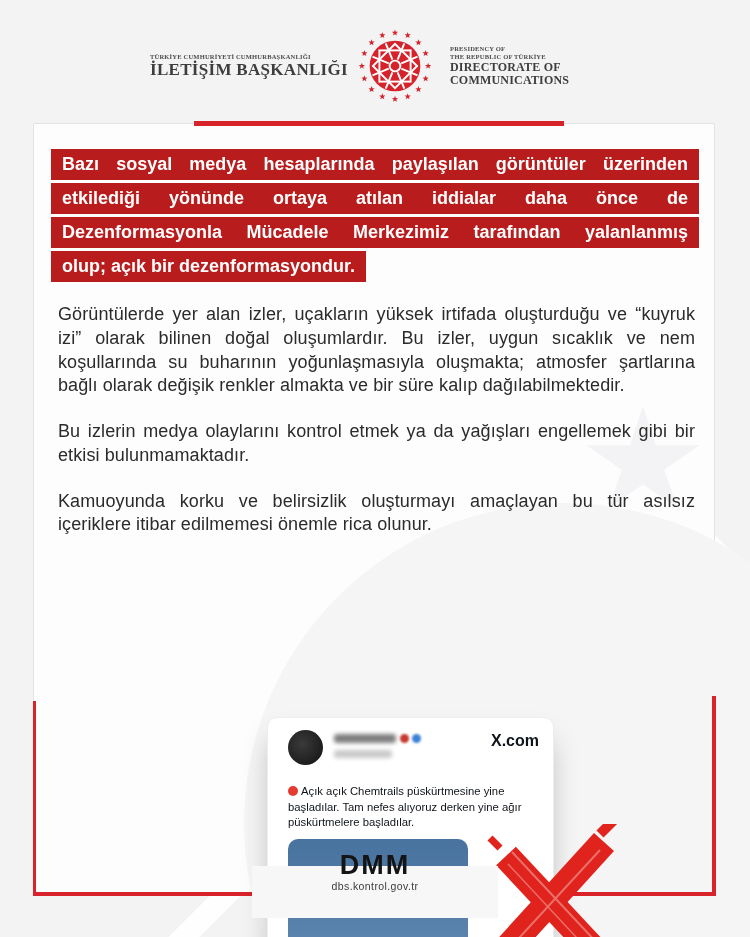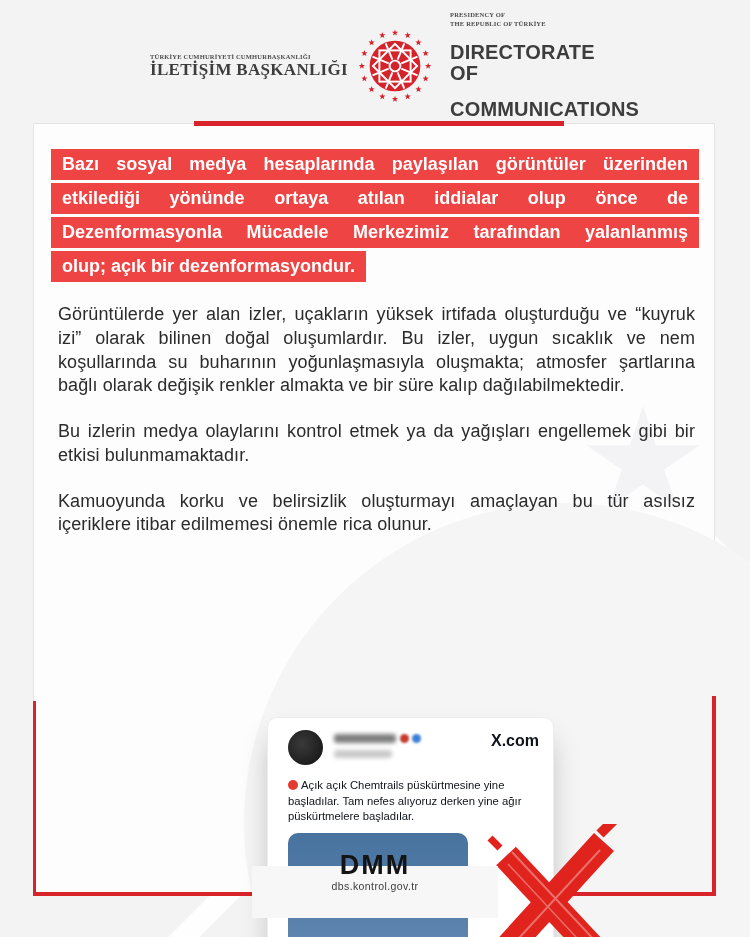--- a/index.html
+++ b/index.html
@@ -23,22 +23,22 @@
   .header{position:absolute;top:26px;left:0;width:750px;height:80px;z-index:2;
     display:flex;align-items:center;justify-content:center;gap:16px;}
   .logo-left{text-align:left;width:190px;}
   .logo-left .tiny{font-size:6.5px;letter-spacing:.2px;color:#4c4c4c;font-weight:700;
     font-family:"Liberation Serif", serif;white-space:nowrap;}
   .logo-left .big{font-size:17px;font-weight:700;color:#3d3d3d;
     font-family:"Liberation Serif", serif;letter-spacing:.3px;white-space:nowrap;}
   .logo-right{text-align:left;width:150px;}
   .logo-right .tiny{font-size:6.5px;letter-spacing:.2px;color:#4c4c4c;font-weight:700;
     font-family:"Liberation Serif", serif;line-height:1.25;}
-  .logo-right .big{font-size:20px;font-weight:700;color:#3d3d3d;line-height:1.08;
-    font-family:Liberation Sans, sans-serif;letter-spacing:.2px;margin-top:14px;}
+  .logo-right .big{font-size:12px;font-weight:700;color:#3d3d3d;line-height:1.08;
+    font-family:Liberation Serif, serif;letter-spacing:.2px;margin-top:0;}
   .emblem{width:78px;height:78px;flex:0 0 auto;}
   
   .card{
     position:absolute;left:33px;top:123px;width:682px;height:770px;z-index:1;
     background:#fdfdfd;border:1.5px solid #e3e3e6;border-bottom:none;
     box-sizing:border-box;border-radius:2px;
   }
   .wm-circle{position:absolute;right:-170px;bottom:-250px;width:640px;height:640px;
     border-radius:50%;background:#f5f5f6;z-index:0;}
   .wm-star{position:absolute;left:550px;top:282px;width:118px;height:112px;background:#f3f3f5;z-index:0;
@@ -46,21 +46,21 @@
   
   .acc{position:absolute;background:#d8232a;z-index:3;}
   .acc-top{left:160px;top:-3px;width:370px;height:5px;}
   .acc-left{left:-1.5px;top:577px;width:3.5px;height:194px;}
   .acc-right{right:-1.5px;top:572px;width:3.5px;height:199px;}
   .acc-bot-l{left:-1.5px;bottom:-2.5px;width:219px;height:3.5px;}
   .acc-bot-r{right:-1.5px;bottom:-2.5px;width:206.5px;height:3.5px;}
   
   .banner{position:relative;z-index:2;margin:25px 15px 0 17px;}
   .banner .bar{
-    background:#ef4444;color:#fff;font-weight:700;font-size:18px;line-height:1;
+    background:#b91c1c;color:#fff;font-weight:700;font-size:18px;line-height:1;
     padding:6px 11px 7px 11px;margin-bottom:3px;box-sizing:border-box;
     text-align:justify;text-align-last:justify;display:block;width:100%;
   }
   .banner .bar:last-child{display:inline-block;width:auto;text-align:center;text-align-last:auto;}
   
   .bodytext{position:relative;z-index:2;margin:18px 19px 0 24px;color:#2b2b2b;}
   .bodytext p{font-size:18px;line-height:1.32;text-align:justify;margin:0 0 22px 0;
     letter-spacing:.1px;}
   
   .tweet{
@@ -72,21 +72,21 @@
   .avatar{position:absolute;left:0;top:2px;width:35px;height:35px;border-radius:50%;
     background:radial-gradient(circle at 40% 40%, #3a3a3a, #111);filter:blur(.4px);}
   .blur-name{position:absolute;left:46px;top:6px;width:62px;height:9px;border-radius:3px;
     background:#7d7d7d;filter:blur(2.2px);}
   .blur-handle{position:absolute;left:46px;top:22px;width:58px;height:8px;border-radius:3px;
     background:#c9c9c9;filter:blur(2.2px);}
   .emoji-dot{position:absolute;top:6px;width:9px;height:9px;border-radius:50%;filter:blur(1px);}
   .emoji-red{left:112px;background:#c43a2e;}
   .emoji-blue{left:124px;background:#3b82d6;}
   .xcom{position:absolute;right:14px;top:4px;font-size:16px;font-weight:700;color:#0f1419;}
-  .tweet-text{font-size:11.3px;line-height:1.38;color:#0f1419;width:250px;margin-top:10px;}
+  .tweet-text{font-size:11.3px;line-height:1.38;color:#0f1419;width:250px;margin-top:16px;}
   .red-dot-emoji{display:inline-block;width:10px;height:10px;border-radius:50%;
     background:#e33b30;vertical-align:-1px;margin-right:3px;}
   .tweet-img{
     position:relative;margin-top:8px;width:180px;height:182px;border-radius:10px;overflow:hidden;
     background:linear-gradient(180deg,#48739f 0%,#5b83ad 55%,#7d9bbd 100%);
   }
   .tweet-img svg{position:absolute;inset:0;}
   
   .xmark{position:absolute;left:448px;top:700px;width:140px;height:150px;z-index:5;}
   
@@ -160,21 +160,21 @@
   <div class="wm-star"></div>
 
   <div class="acc acc-top"></div>
   <div class="acc acc-left"></div>
   <div class="acc acc-right"></div>
   <div class="acc acc-bot-l"></div>
   <div class="acc acc-bot-r"></div>
 
   <div class="banner">
     <span class="bar">Bazı sosyal medya hesaplarında paylaşılan görüntüler üzerinden</span>
-    <span class="bar">etkilediği yönünde ortaya atılan iddialar olup önce de</span>
+    <span class="bar">etkilediği yönünde ortaya atılan iddialar daha önce de</span>
     <span class="bar">Dezenformasyonla Mücadele Merkezimiz tarafından yalanlanmış</span>
     <span class="bar">olup; açık bir dezenformasyondur.</span>
   </div>
 
   <div class="bodytext">
     <p>Görüntülerde yer alan izler, uçakların yüksek irtifada oluşturduğu ve “kuyruk izi” olarak bilinen doğal oluşumlardır. Bu izler, uygun sıcaklık ve nem koşullarında su buharının yoğunlaşmasıyla oluşmakta; atmosfer şartlarına bağlı olarak değişik renkler almakta ve bir süre kalıp dağılabilmektedir.</p>
     <p>Bu izlerin medya olaylarını kontrol etmek ya da yağışları engellemek gibi bir etkisi bulunmamaktadır.</p>
     <p>Kamuoyunda korku ve belirsizlik oluşturmayı amaçlayan bu tür asılsız içeriklere itibar edilmemesi önemle rica olunur.</p>
   </div>
 

